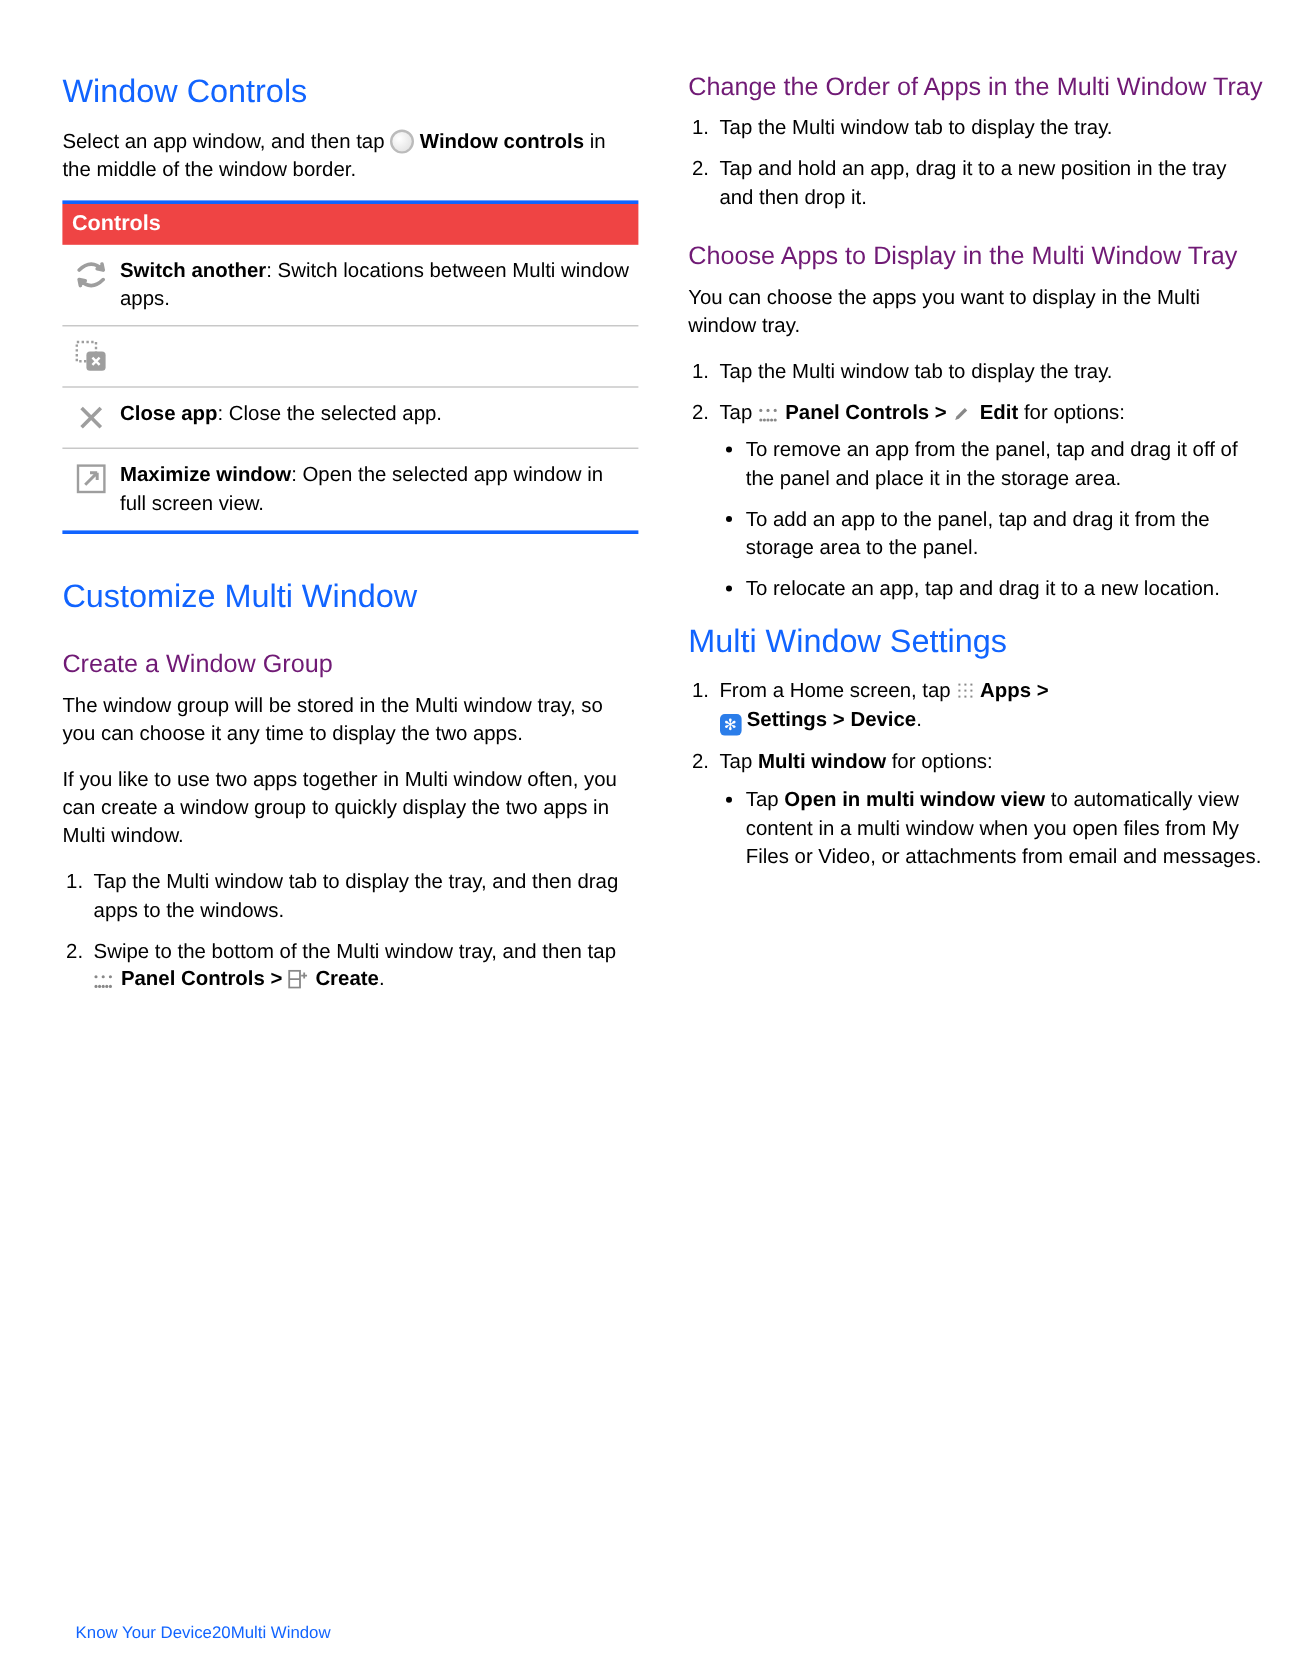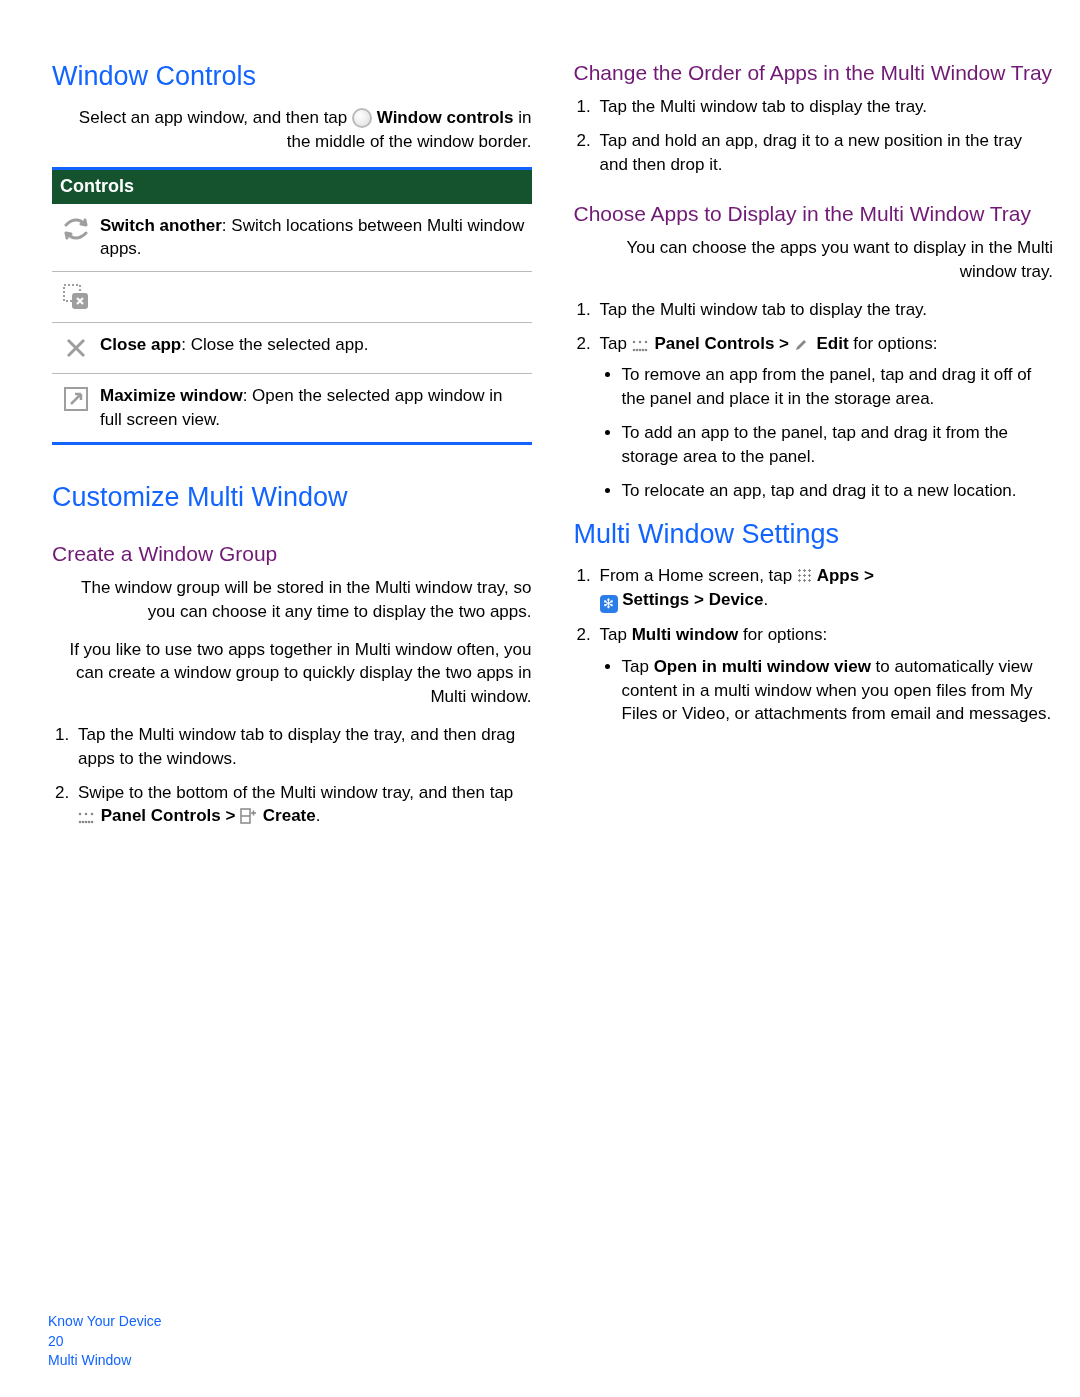--- a/index.html
+++ b/index.html
@@ -26,29 +26,29 @@
     margin-bottom: 10px;
     margin-top: 0;
   }
   h3.blue-h3 {
     color: #701a75;
     font-size: 21px;
     font-weight: 400;
     margin-top: 22px;
     margin-bottom: 8px;
   }
-  p { margin-bottom: 14px; text-align: right; }
+  p { margin-bottom: 14px; }
   .tbl {
     border-top: 3px solid #1164ff;
     border-bottom: 3px solid #1164ff;
     margin-top: 10px;
     margin-bottom: 34px;
   }
   .tbl-header {
-    background: #14532d;
+    background: #ef4444;
     color: #fff;
     font-weight: bold;
     padding: 4px 8px;
     font-size: 18px;
   }
   .tbl-row {
     display: flex;
     align-items: flex-start;
     padding: 10px 6px;
     border-bottom: 1px solid #bbb;
@@ -96,25 +96,23 @@
     font-size: 13px;
     text-align: center;
     line-height: 18px;
     vertical-align: -3px;
   }
   .footer {
     position: absolute;
     bottom: 26px;
     left: 0; right: 0;
     display: flex;
-    justify-content: space-between;
-    padding: 0 48px;
+    padding: 0 63px;
     color: #1164ff;
     font-size: 14px;
-    flex-direction: column;
   }
   .section-gap { margin-top: 36px; }
   b { font-weight: bold; }
 </style>
 </head>
 <body>
 
 <div class="page">
 
   <div class="col">

